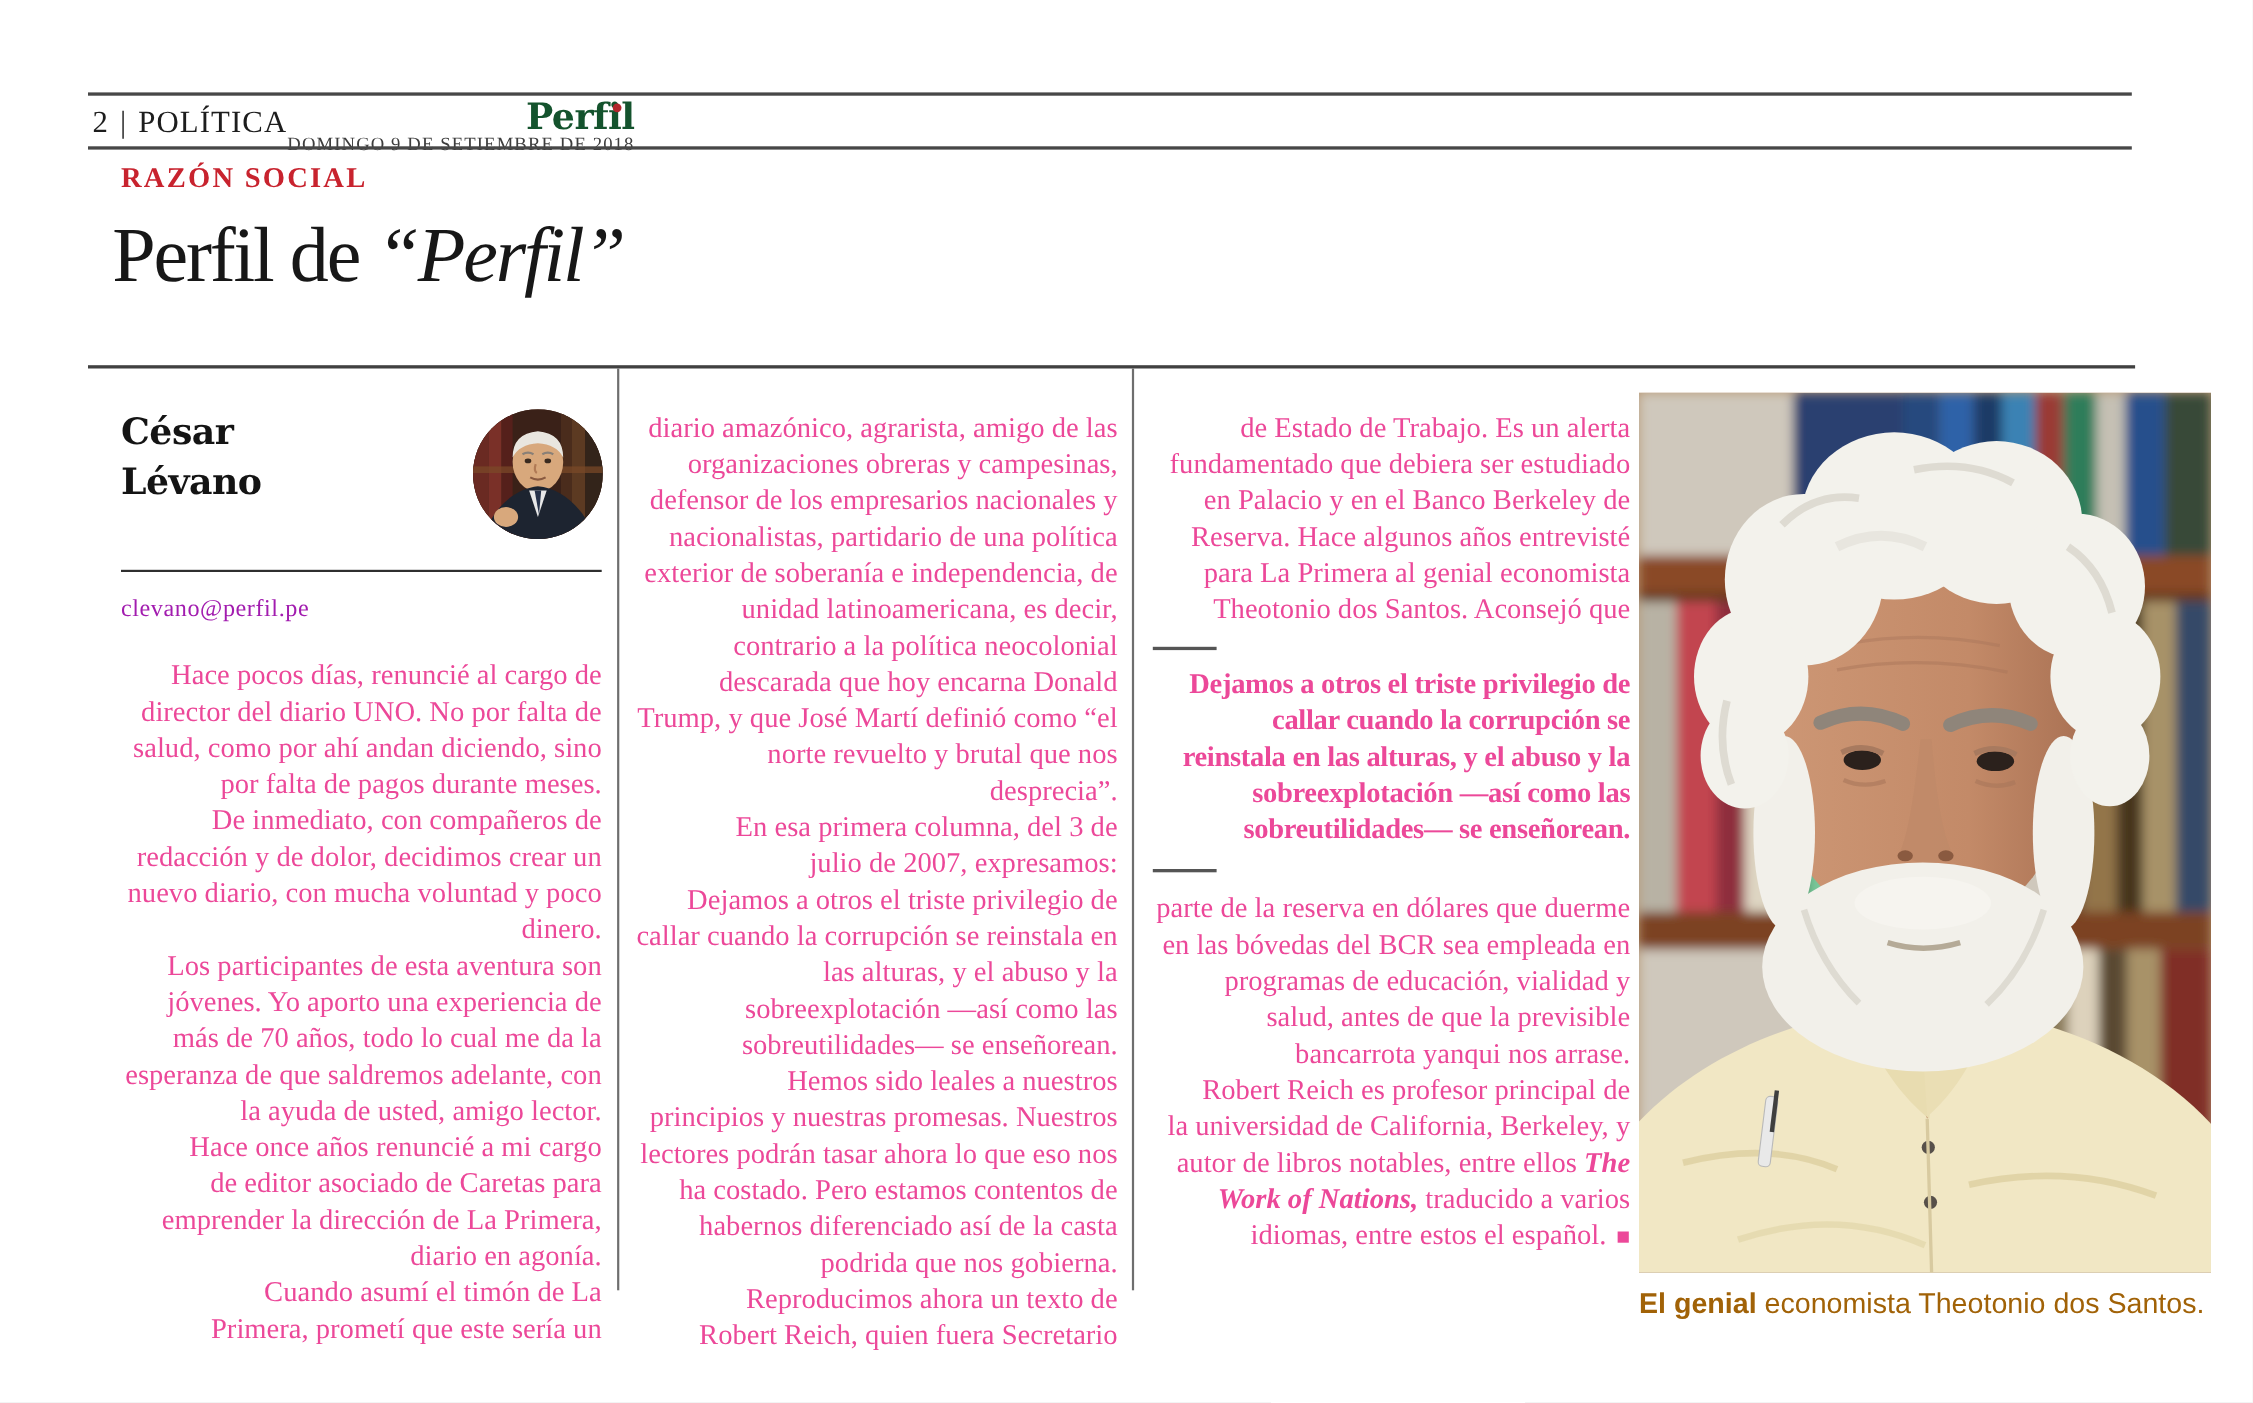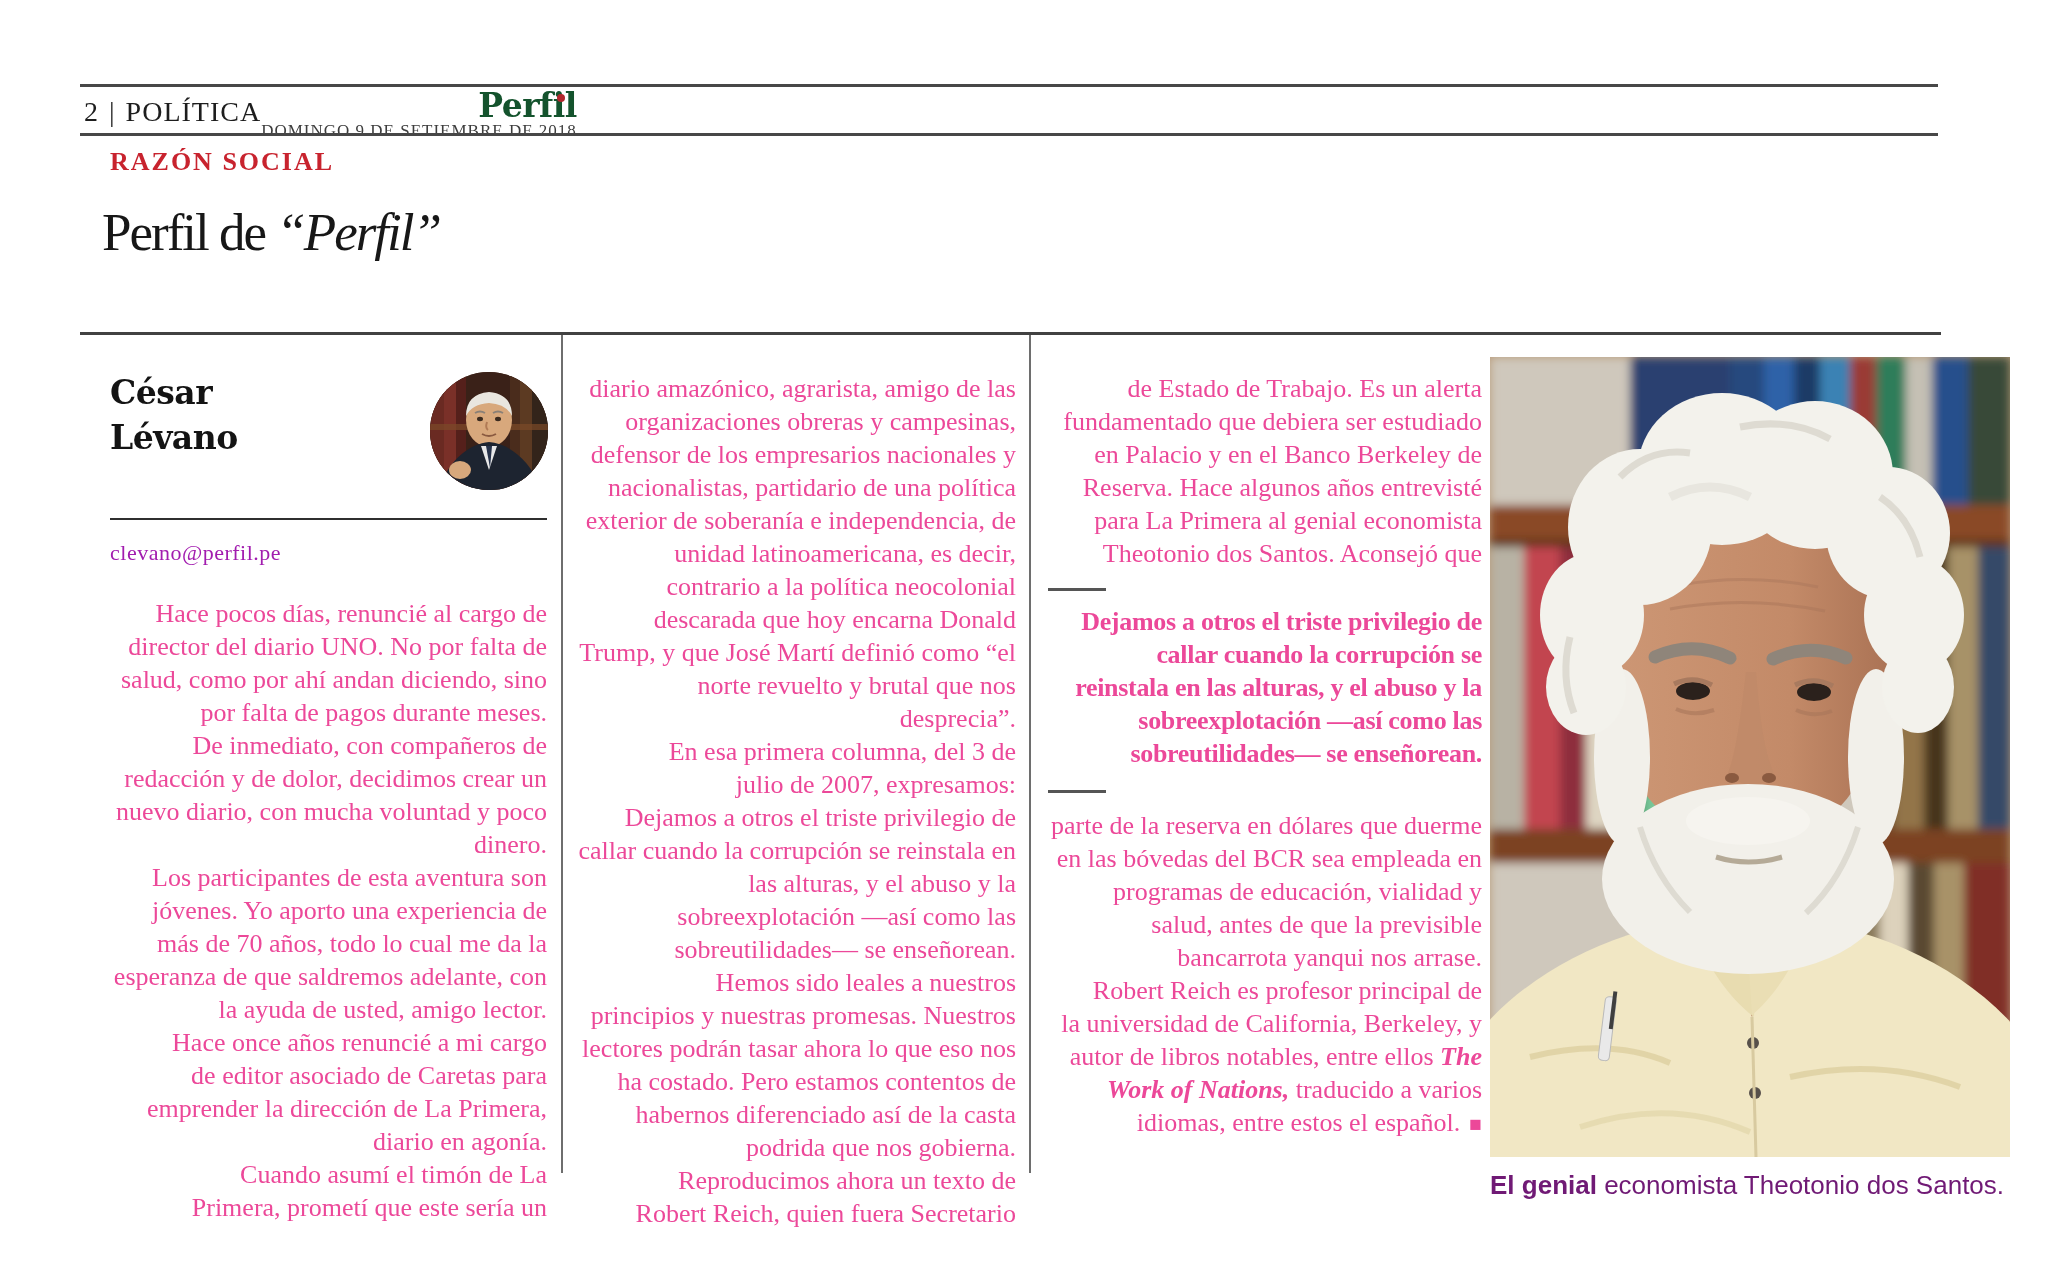--- a/index.html
+++ b/index.html
@@ -15,21 +15,21 @@
   .section-label .divider{padding:0 10px;color:#2c2c2c;font-weight:400;}
   .masthead-block{position:relative;text-align:right;padding-top:2px;}
   .masthead{font-family:"DejaVu Serif",serif;font-weight:700;font-size:33px;line-height:31px;
             letter-spacing:-0.5px;color:#14532d;}
   .masthead-dot{position:absolute;right:12px;top:6px;width:8px;height:8px;border-radius:50%;
             background:#b2272d;}
   .masthead-date{font-size:17px;line-height:19px;letter-spacing:1px;color:#3d3d3d;margin-top:0px;}
   
   .kicker{position:absolute;left:110px;top:147px;font-weight:700;font-size:26px;
           letter-spacing:2px;color:#c8232e;}
-  .headline{position:absolute;left:102px;top:184px;font-size:53px;line-height:96px;
+  .headline{position:absolute;left:102px;top:184px;font-size:71px;line-height:96px;
             letter-spacing:-2px;color:#171717;white-space:nowrap;}
   .headline .hl-italic{font-style:italic;}
   .rule-body-top{left:80px;top:332px;width:1861px;height:3px;background:#414141;}
   
   .col-divider{position:absolute;top:335px;height:838px;width:2px;background:#6e6e6e;}
   .divider-1{left:561px;} .divider-2{left:1029px;}
   .bodytext p{margin:0;font-size:26px;line-height:33px;color:#ec4899;text-align:right;}
   .bodytext p.ind{text-indent:42px;}
   .col1{position:absolute;left:110px;top:360px;width:437px;}
   .col2{position:absolute;left:578px;top:372px;width:438px;}
@@ -46,21 +46,21 @@
   .qrule{width:58px;height:3px;background:#555;margin:18px 0 14px 2px;}
   .qrule2{margin:20px 0 16px 2px;}
   .pullquote{font-weight:700;font-size:30px;line-height:43px;letter-spacing:-0.3px;
              color:#1c1c1c;padding-left:12px;margin:0;}
   .book-title{font-weight:700;font-style:italic;}
   .endmark{font-size:21px;margin-left:9px;}
   
   .photo{position:absolute;left:1490px;top:357px;width:520px;height:800px;overflow:hidden;
          background:#b89a78;}
   .caption{position:absolute;left:1490px;top:1170px;width:520px;
-           font-family:"Liberation Sans",sans-serif;font-size:26px;color:#701a75;}
+           font-family:"Liberation Sans",sans-serif;font-size:26px;color:#a16207;}
   .cap-bold{font-weight:700;}
 </style>
 </head>
 <body>
 
 <div class="page">
 
   <div class="rule rule-h-top"></div>
   <div class="header-row">
     <div class="section-label">

